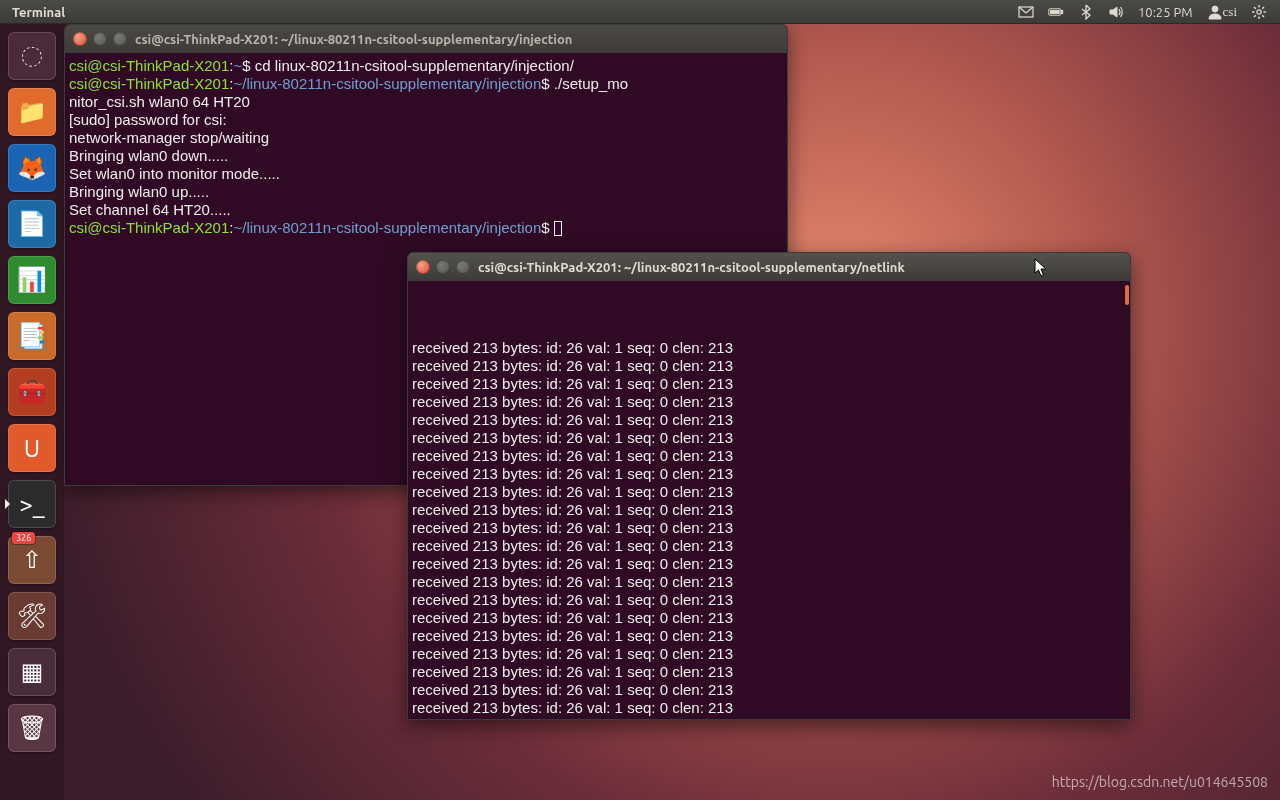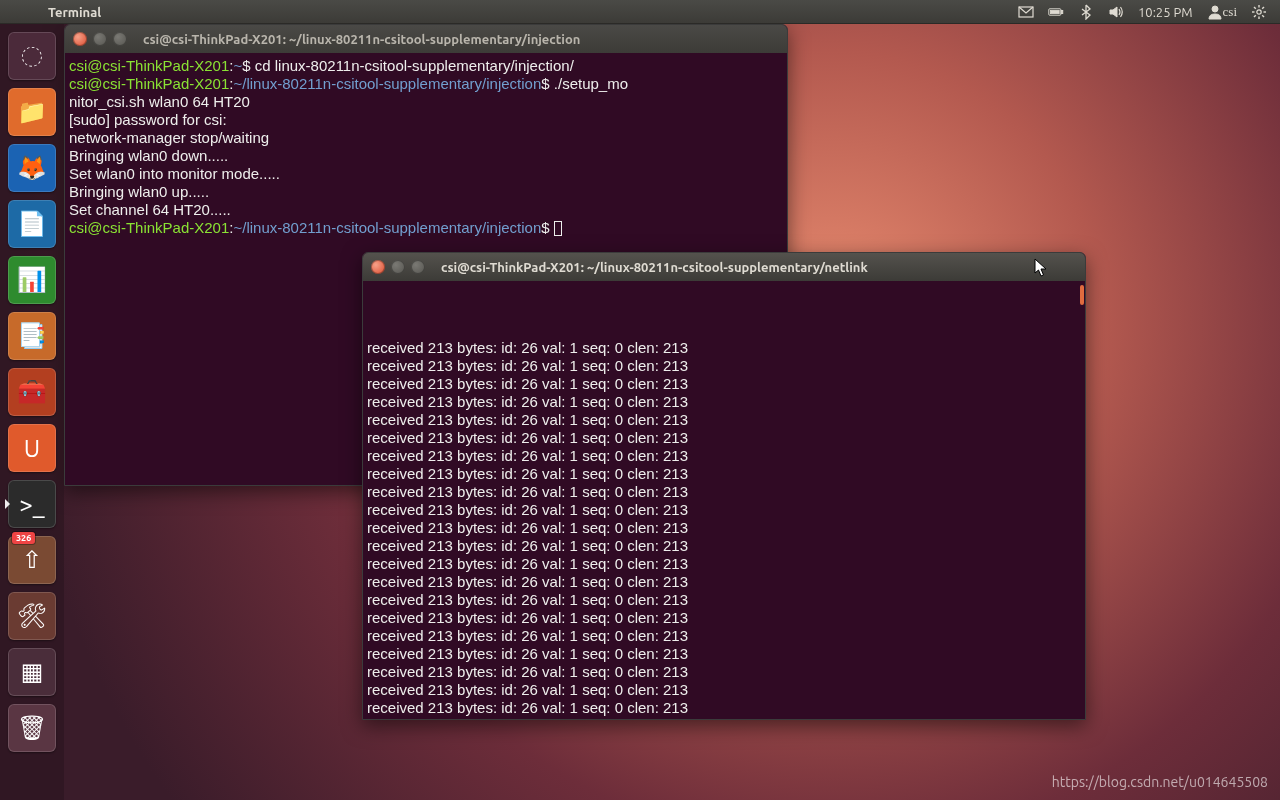--- a/index.html
+++ b/index.html
@@ -11,21 +11,21 @@
 
   
   .topbar {
     position: absolute; top: 0; left: 0; right: 0; height: 24px;
     background: linear-gradient(#4a4a46, #3c3b37);
     color: #dfdbd2; display: flex; align-items: center; font-size: 13px;
     padding: 0 6px;
     border-bottom: 1px solid #2b2a27;
     z-index: 50;
   }
-  .topbar .app-title { font-weight: bold; padding: 0 6px; margin-left: 36px; }
+  .topbar .app-title { font-weight: bold; padding: 0 6px; }
   .topbar .spacer { flex: 1; }
   .indicator { display:flex; align-items:center; padding: 0 7px; height:100%; }
   .indicator svg { width:16px; height:16px; fill:#dfdbd2; stroke:#dfdbd2; }
 
   
   .launcher {
     position: absolute; top: 24px; left: 0; bottom: 0; width: 64px;
     background: rgba(40, 20, 30, 0.55);
     display: flex; flex-direction: column; align-items: center;
     padding-top: 6px; gap: 4px;
@@ -37,21 +37,21 @@
     position:relative;
   }
   .launch-item .tile {
     width: 48px; height: 48px; border-radius: 6px;
     display:flex; align-items:center; justify-content:center;
     box-shadow: inset 0 0 0 1px rgba(255,255,255,0.15), 0 1px 2px rgba(0,0,0,0.4);
     font-size: 24px; color:#fff;
   }
   .badge {
     position:absolute; top:-2px; left:6px; background:#ef4444; color:#fff;
-    font-size:9px; padding:1px 4px; border-radius:3px; font-weight:bold;
+    font-size:9px; padding:1px 4px; border-radius:3px; font-weight:normal;
     box-shadow:0 0 0 1px rgba(0,0,0,0.3);
   }
   .arrow-left {
     position:absolute; left:-1px; top:50%; transform:translateY(-50%);
     width:0; height:0; border-top:5px solid transparent; border-bottom:5px solid transparent;
     border-left:5px solid #eee;
   }
 
   
   .termwin {
@@ -60,21 +60,21 @@
     border:1px solid #3b3b3b;
     border-radius: 6px 6px 0 0;
     box-shadow: 0 6px 20px rgba(0,0,0,0.5);
     display:flex; flex-direction:column;
     overflow:hidden;
   }
   .term-titlebar {
     height:28px;
     background: linear-gradient(#54524d, #3c3b37);
     display:flex; align-items:center;
-    padding: 0 8px; gap:16px;
+    padding: 0 8px; gap:8px;
     color:#dfdbd2; font-size:13px; font-weight:bold;
   }
   .term-titlebar.unfocused { background: linear-gradient(#4a4946, #3c3b37); color:#b9b5ac;}
   .win-btns { display:flex; gap:6px; }
   .win-btn { width:14px; height:14px; border-radius:50%; display:inline-block; box-shadow: inset 0 0 0 1px rgba(0,0,0,0.3); position:relative; }
   .win-btn.close { background: radial-gradient(circle at 35% 35%, #f6a189, #d9482b); }
   .win-btn.minmax { background: radial-gradient(circle at 35% 35%, #7a7974, #54534e); }
   .term-body {
     flex:1; padding:4px 4px;
     font-family: Liberation Sans, sans-serif;
@@ -86,21 +86,21 @@
   .prompt-user { color:#8ae234; }
   .prompt-path { color:#729fcf; }
   .prompt-sep  { color:#eeeeec; }
   .cursor {
     display:inline-block; width:8px; height:15px; border:1px solid #eeeeec; vertical-align:text-bottom;
   }
   .scroll-thumb { position:absolute; right:1px; top:4px; width:4px; height:20px; background:#e06b3f; border-radius:2px; }
 
   
   #term1 { top:24px; left:64px; width:724px; height:462px; }
-  #term2 { top:252px; left:362px; width:724px; height:468px; z-index:45; }
+  #term2 { top:252px; left:407px; width:724px; height:468px; z-index:45; }
 
   .watermark {
     position:absolute; right:12px; bottom:10px;
     color: rgba(255,255,255,0.6); font-size:14px;text-align:center;
   }
   .cursor-pointer {
     position:absolute; width:14px; height:20px; z-index:100;
   }
 </style>
 </head>

